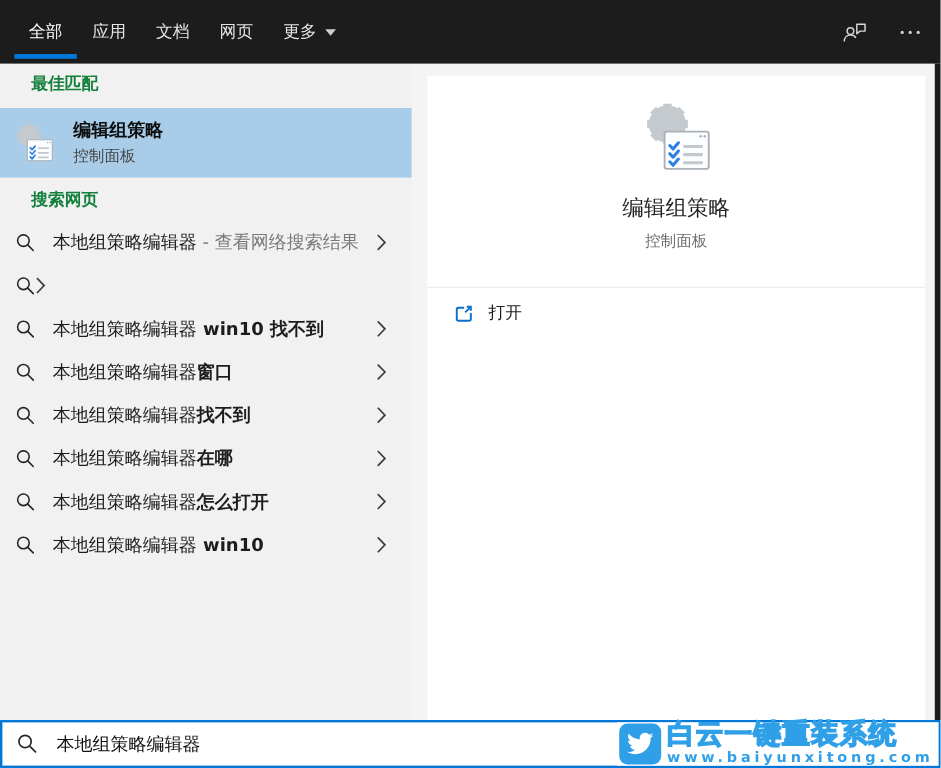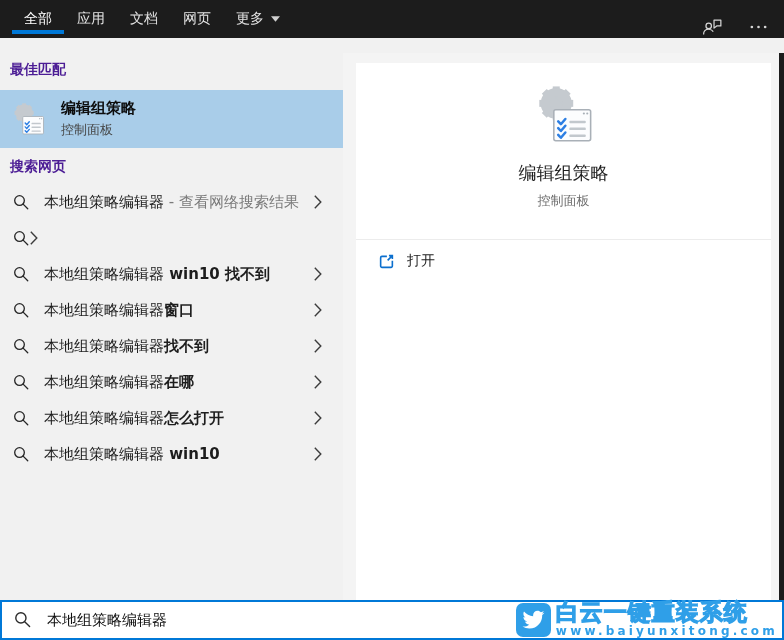--- a/index.html
+++ b/index.html
@@ -3,33 +3,33 @@
 <meta charset="utf-8">
 <style>
   html,body{margin:0;padding:0;background:#fff}
   .app{
     position:relative;width:784px;height:640px;overflow:hidden;
     background:var(--left-bg,#f1f1f1);
     font-family:"DejaVu Sans","Liberation Sans",sans-serif;
     -webkit-font-smoothing:antialiased;
   }
   
-  .topbar{position:absolute;left:0;top:0;right:0;height:38px;background:var(--topbar-bg,#1c1c1c);z-index:10}
+  .topbar{position:absolute;left:0;top:0;right:0;height:53px;background:var(--topbar-bg,#1c1c1c);z-index:10}
   .tabs{display:flex;height:100%;margin-left:24px}
   .tab{position:relative;display:flex;align-items:center;margin-right:25px;color:#e4e4e4;font-size:14px;cursor:pointer}
   .tab.selected{color:#fff}
   .tab.selected::after{content:"";position:absolute;left:-12px;right:-12px;bottom:4px;height:4px;background:var(--accent,#0078d7)}
   .tab .caret{width:9px;height:6px;margin-left:7px;color:#cfcfcf}
   .topbar-icons{position:absolute;right:16px;top:0;height:53px;display:flex;align-items:center;gap:26px;color:#d6d6d6}
   .icon-btn{display:flex;align-items:center;cursor:pointer}
   .person{width:21px;height:19px}
   .dots{width:19px;height:6px}
   
   .left{position:absolute;left:0;top:53px;width:343px;bottom:40px;background:var(--left-bg,#f1f1f1);z-index:2}
-  .sec-h{font-size:14px;font-weight:bold;color:#4c1d95;padding-left:10px}
+  .sec-h{font-size:14px;font-weight:bold;color:#15803d;padding-left:26px}
   .sec-h.first{padding-top:8px}
   .best{margin-top:11px;height:58px;background:var(--highlight,#a9cde9);display:flex;align-items:center;padding-left:11px;cursor:pointer}
   .best .gp{width:35px;height:35px;flex:none}
   .best-txt{margin-left:15px}
   .best-title{font-size:15px;font-weight:bold;color:#0d0d0d}
   .best-sub{font-size:13px;color:#454545;margin-top:3px}
   .sec-h.web{margin-top:10px}
   .srows{margin-top:8px}
   .srow{height:36px;display:flex;align-items:center;padding-left:13px;cursor:pointer}
   .srow .mag{width:17px;height:17px;color:#262626;flex:none}

